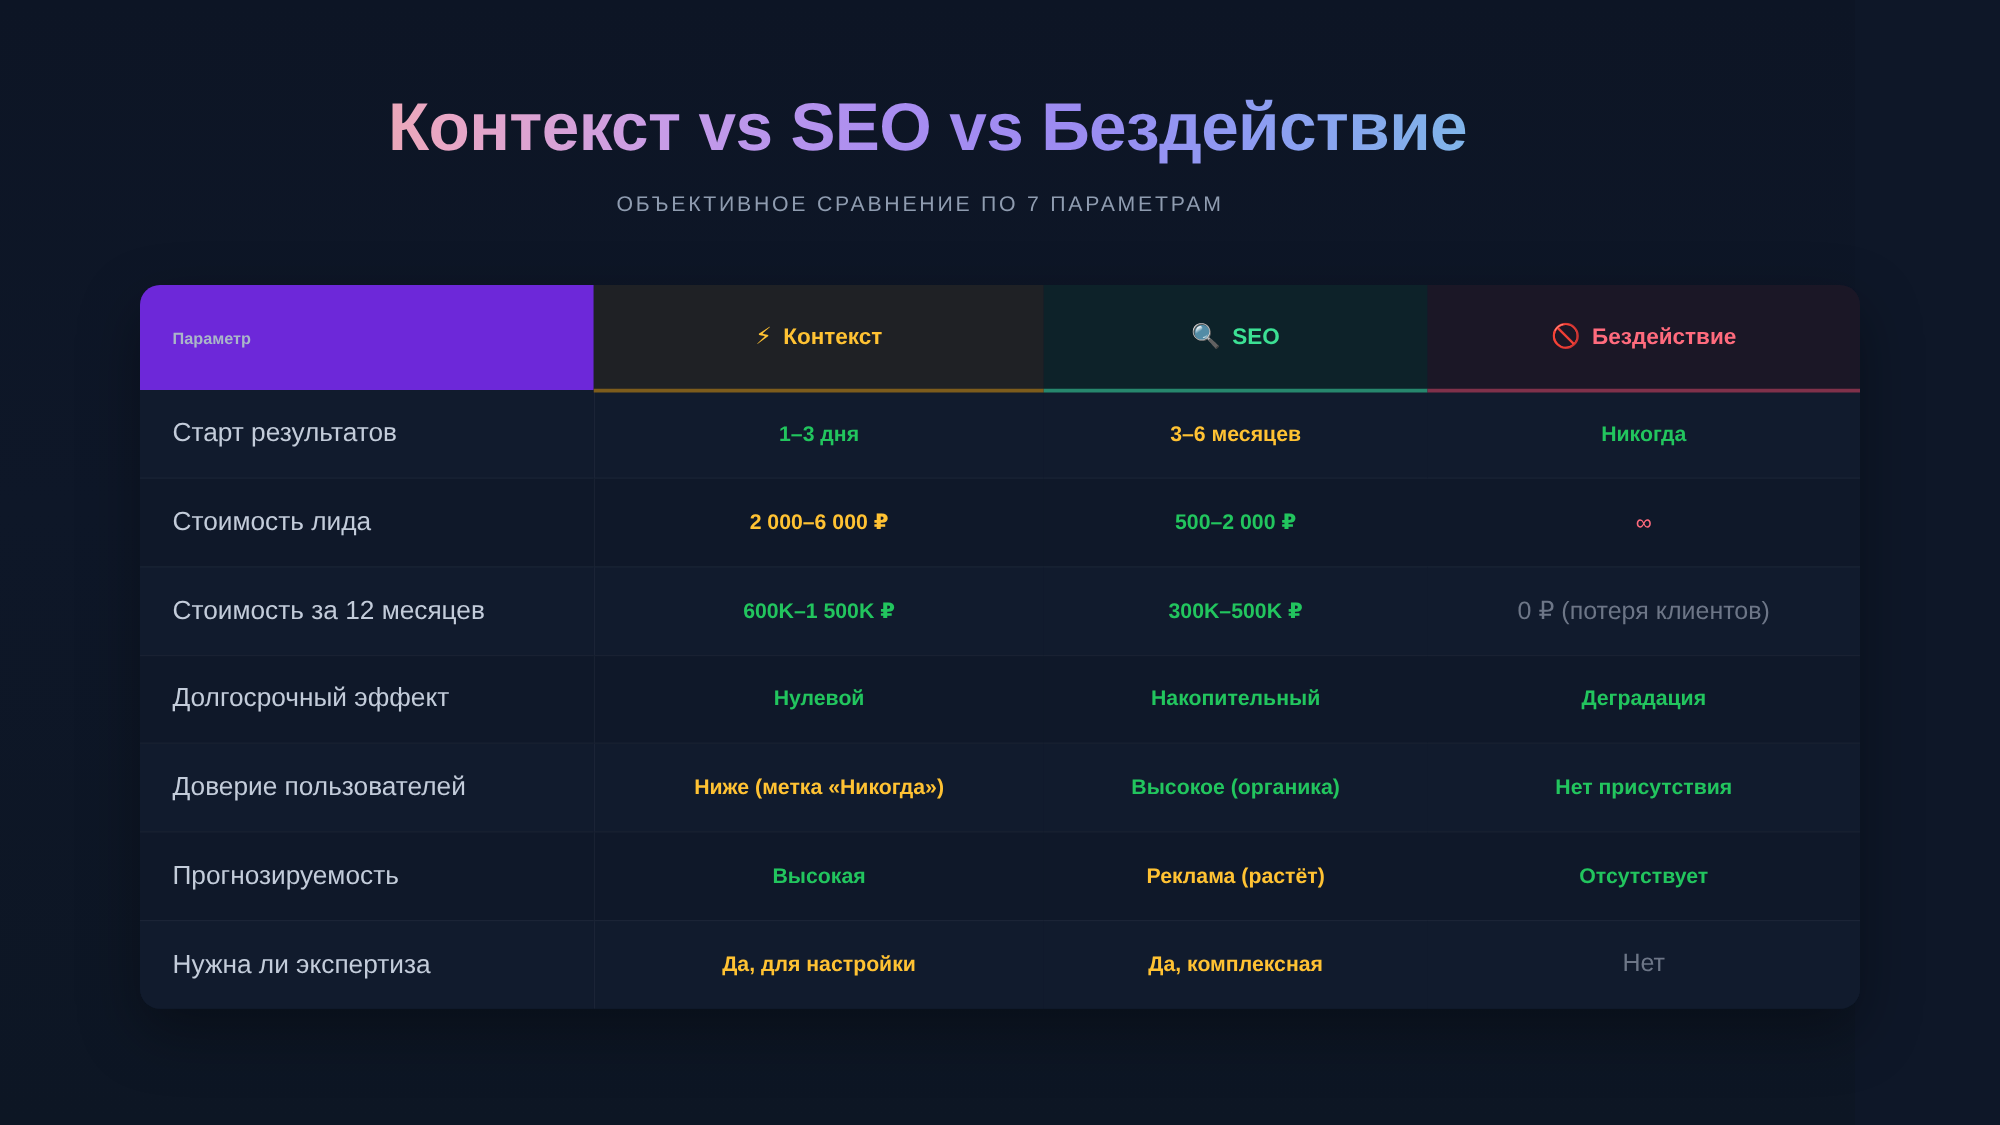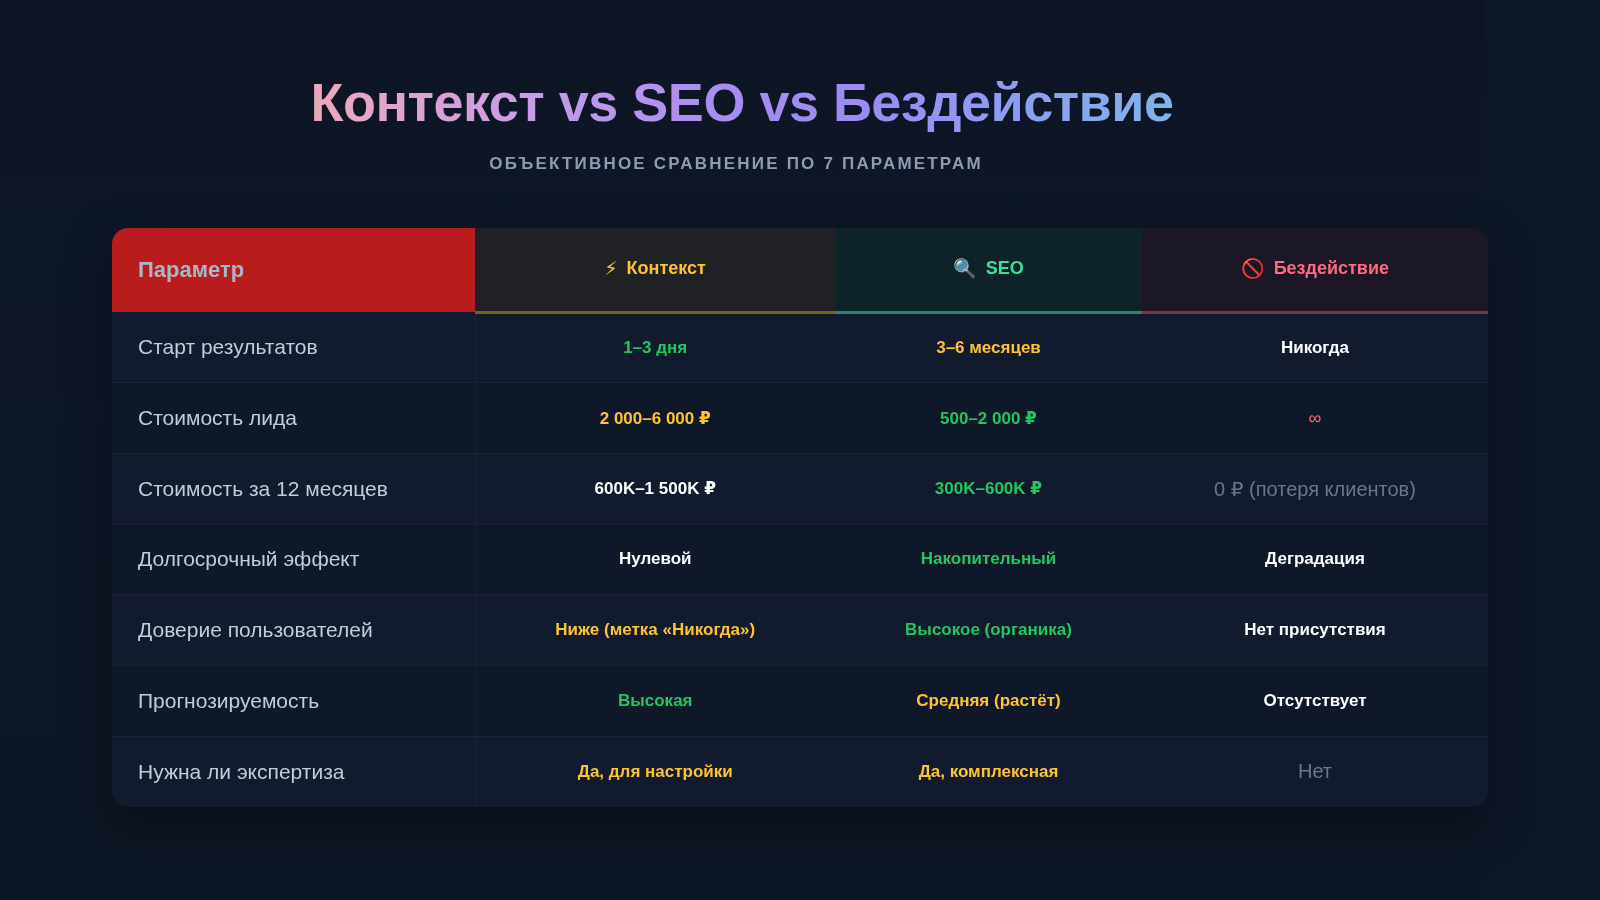--- a/index.html
+++ b/index.html
@@ -46,21 +46,21 @@
         #6fd3d8 92%,
         #6fd9d2 100%);
     -webkit-background-clip: text;
     background-clip: text;
     color: transparent;
     -webkit-text-fill-color: transparent;
   }
   .subtitle {
     margin: 22px 12px 0 0;
     font-size: 17px;
-    font-weight: 700;
+    font-weight: 400;
     letter-spacing: 2.2px;
     color: #8f9cb0;
     text-transform: uppercase;
   }
 
   
   .table-wrap {
     position: absolute;
     left: 112px;
     top: 228px;
@@ -84,25 +84,25 @@
   thead th {
     height: 84px;
     padding: 0;
     vertical-align: middle;
     font-size: 18px;
     font-weight: 700;
     text-align: center;
     box-sizing: border-box;
   }
   th.h-param {
-    background: #b91c1c;
+    background: #6d28d9;
     text-align: left;
     padding-left: 26px;
     color: #aab6c8;
-    font-size: 22px;
+    font-size: 13px;
     font-weight: 600;
   }
   th.h-ctx {
     background: #1f2125;
     border-bottom: 3px solid #7d5c1c;
     color: #ffc233;
   }
   th.h-seo {
     background: #0d2229;
     border-bottom: 3px solid #27876d;
@@ -144,21 +144,21 @@
     font-weight: 400;
     color: #c3ccda;
     border-right: 1px solid rgba(255,255,255,0.045);
   }
   tbody tr:nth-child(odd)  td { background: #111b2d; }
   tbody tr:nth-child(even) td { background: #0f1829; }
 
   
   .v-good { color: #22c55e; }
   .v-warn { color: #ffc233; }
-  .v-bad  { color: #ffffff; }
+  .v-bad  { color: #22c55e; }
   .v-mute { color: #6d7687; font-weight: 400; font-size: 20px; }
   .v-inf  { color: #ff6b7d; font-weight: 400; font-size: 18px; }
 </style>
 </head>
 <body>
 
 <div class="page">
 
   <div class="header">
     <h1 class="main-title">Контекст vs SEO vs Бездействие</h1>
@@ -210,42 +210,42 @@
         <tr>
           <td class="param">Стоимость лида</td>
           <td class="v-warn">2 000–6 000 ₽</td>
           <td class="v-good">500–2 000 ₽</td>
           <td class="v-inf">∞</td>
         </tr>
 
         <tr>
           <td class="param">Стоимость за 12 месяцев</td>
           <td class="v-bad">600K–1 500K ₽</td>
-          <td class="v-good">300K–600K ₽</td>
+          <td class="v-good">300K–500K ₽</td>
           <td class="v-mute">0 ₽ (потеря клиентов)</td>
         </tr>
 
         <tr>
           <td class="param">Долгосрочный эффект</td>
           <td class="v-bad">Нулевой</td>
           <td class="v-good">Накопительный</td>
           <td class="v-bad">Деградация</td>
         </tr>
 
         <tr>
           <td class="param">Доверие пользователей</td>
           <td class="v-warn">Ниже (метка «Никогда»)</td>
           <td class="v-good">Высокое (органика)</td>
           <td class="v-bad">Нет присутствия</td>
         </tr>
 
         <tr>
           <td class="param">Прогнозируемость</td>
           <td class="v-good">Высокая</td>
-          <td class="v-warn">Средняя (растёт)</td>
+          <td class="v-warn">Реклама (растёт)</td>
           <td class="v-bad">Отсутствует</td>
         </tr>
 
         <tr>
           <td class="param">Нужна ли экспертиза</td>
           <td class="v-warn">Да, для настройки</td>
           <td class="v-warn">Да, комплексная</td>
           <td class="v-mute">Нет</td>
         </tr>
 

